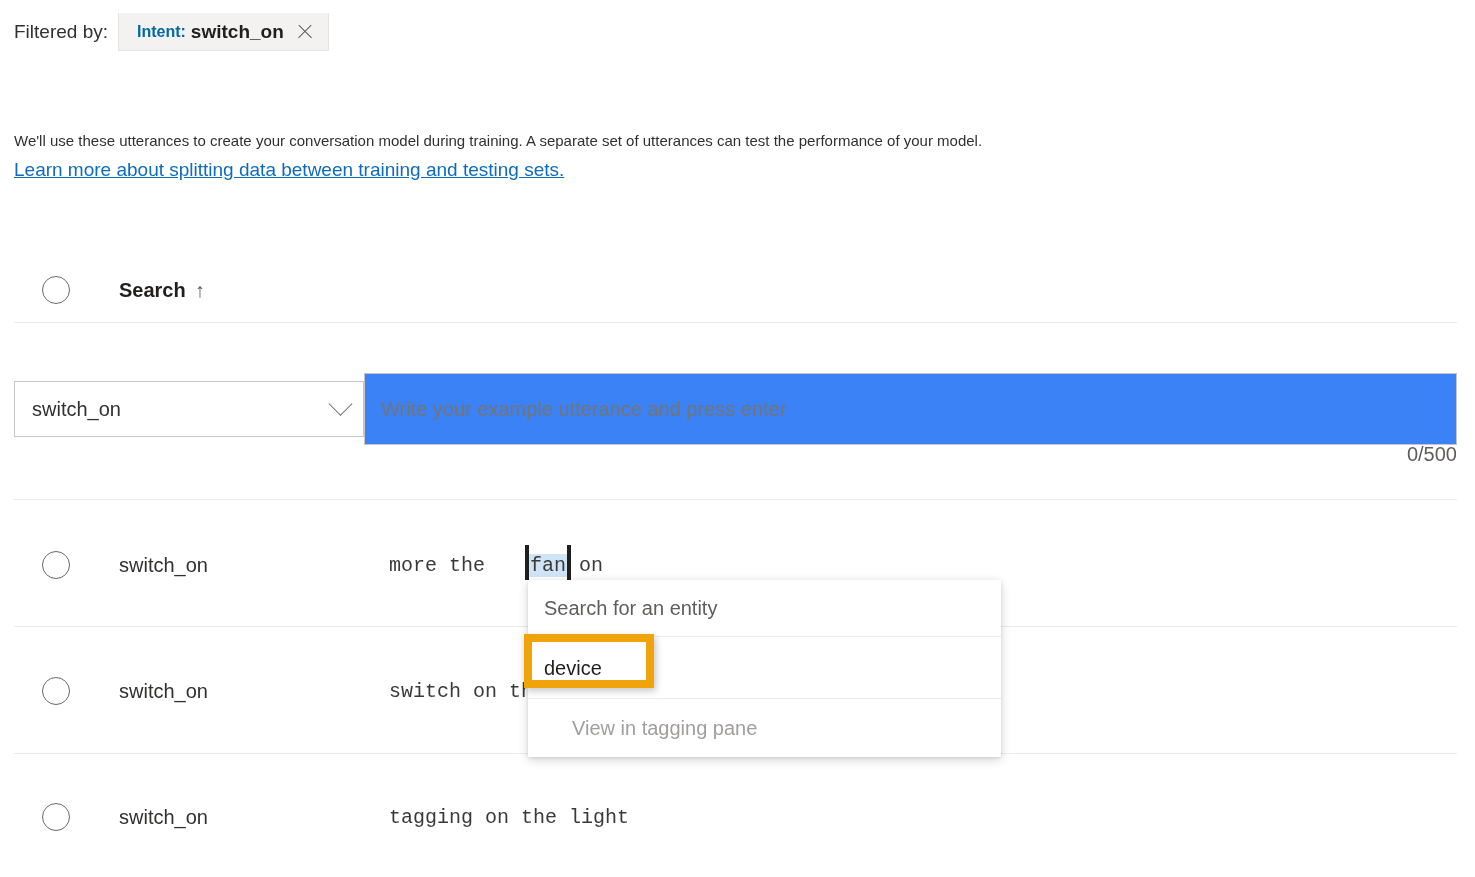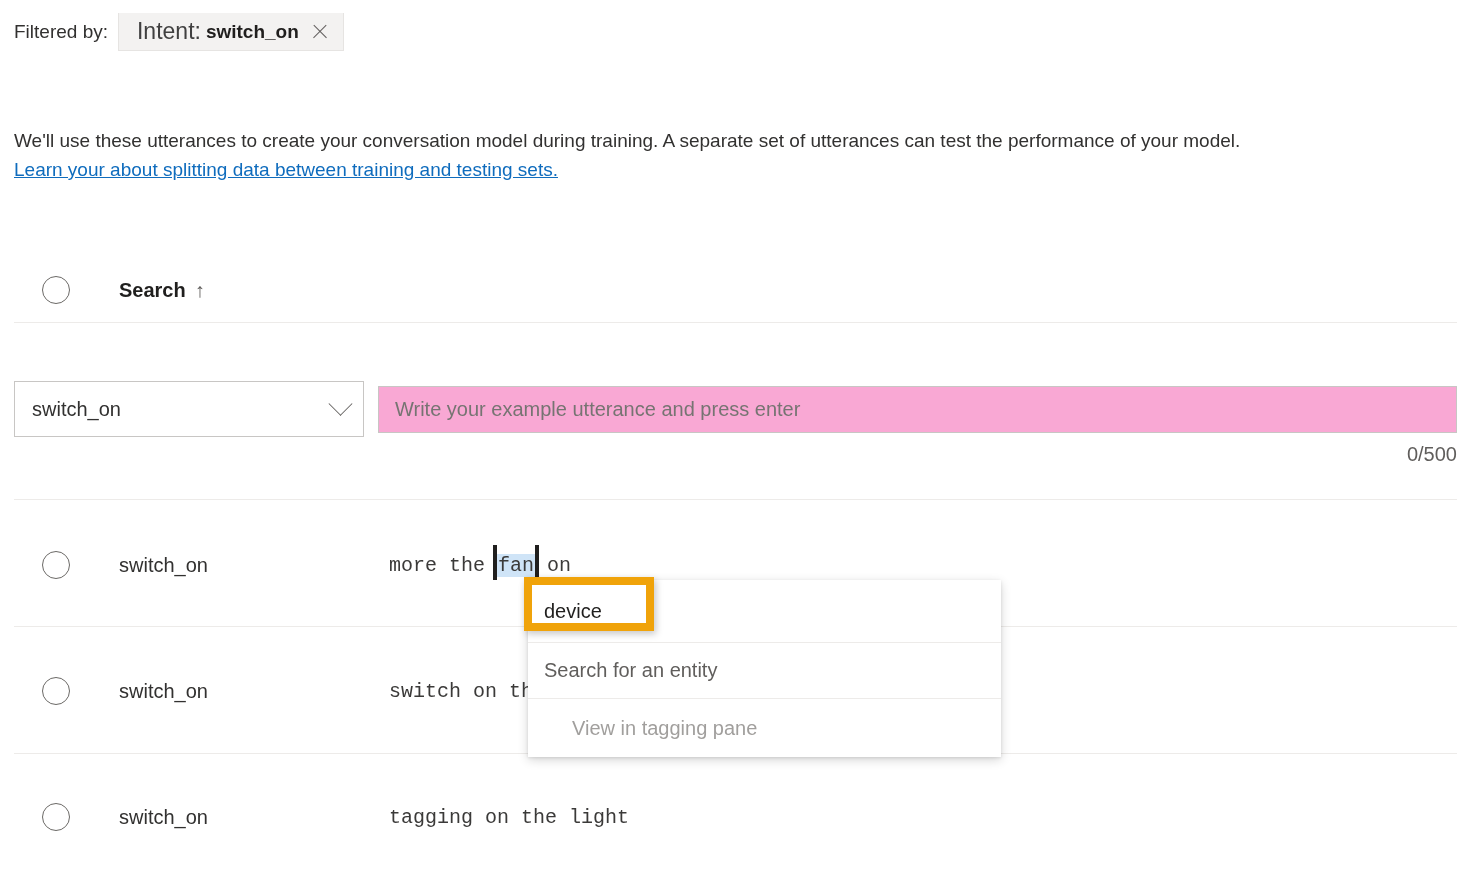--- a/index.html
+++ b/index.html
@@ -36,23 +36,24 @@
     display: flex;
     align-items: center;
     height: 38px;
     background: #f3f2f1;
     border: 1px solid #e6e4e2;
     border-top: none;
     padding: 0 14px 0 18px;
     box-sizing: border-box;
   }
   .chip-prefix {
-    font-size: 23px;
-    color: #404040;
+    font-size: 16px;
+    color: #0369a1;
     white-space: nowrap;
+    font-weight: bold;
   }
   .chip-value {
     font-size: 19px;
     font-weight: bold;
     color: #201f1e;
     margin-left: 5px;
     white-space: nowrap;
   }
   .chip-close {
     margin-left: 12px;
@@ -75,21 +76,21 @@
   .chip-close::after  { transform: rotate(-45deg); }
 
   
   #description {
     position: absolute;
     left: 14px;
     top: 127px;
     width: 1400px;
   }
   #description-text {
-    font-size: 19px;
+    font-size: 15px;
     color: #323130;
     line-height: 28px;
     display: block;
   }
   #description-link {
     font-size: 19px;
     color: #0f6cbd;
     text-decoration: underline;
     line-height: 28px;
     display: inline-block;
@@ -173,26 +174,25 @@
   }
   .chevron-down {
     width: 16px;
     height: 16px;
     border-right: 1.6px solid #605e5c;
     border-bottom: 1.6px solid #605e5c;
     transform: rotate(45deg) translate(-4px, -4px);
     flex: none;
   }
   #utterance-input {
-    margin-left: 14px;
     flex: 1 1 auto;
-    height: 47px;
+    height: 72px;
     border: 1px solid #c8c6c4;
     box-sizing: border-box;
-    background: #f9a8d4;
+    background: #3b82f6;
     font-family: "Liberation Sans", sans-serif;
     font-size: 20px;
     color: #323130;
     padding: 0 16px;
     outline: none;
   }
   #utterance-input::placeholder { color: #767472; opacity: 1; }
   #char-counter {
     position: absolute;
     right: 18px;
@@ -222,20 +222,21 @@
     font-family: "Liberation Mono", monospace;
     font-size: 20px;
     color: #3b3a39;
     white-space: pre;
     position: relative;
   }
   .entity-highlight {
     background: #cfe4f7;
     position: relative;
     padding: 0 1px;
+    margin-left: 32px;
   }
   .entity-handle {
     position: absolute;
     top: -9px;
     width: 4px;
     height: 35px;
     background: #201f1e;
   }
   .entity-handle.left  { left: -4px; }
   .entity-handle.right { right: -4px; }
@@ -295,21 +296,21 @@
   <span id="filtered-by-label">Filtered by:</span>
   <div id="filter-chip">
     <span class="chip-prefix">Intent:</span>
     <span class="chip-value">switch_on</span>
     <span class="chip-close"></span>
   </div>
 </div>
 
 <div id="description">
   <span id="description-text">We'll use these utterances to create your conversation model during training. A separate set of utterances can test the performance of your model.</span>
-  <a id="description-link">Learn your about splitting data between training and testing sets.</a>
+  <a id="description-link">Learn more about splitting data between training and testing sets.</a>
 </div>
 
 <div id="table-header">
   <div class="col-checkbox">
     <span class="sel-circle"></span>
   </div>
   <div class="col-intent">
     <span class="hdr-text">Search</span><span class="sort-arrow">↑</span>
   </div>
 </div>
@@ -357,19 +358,19 @@
   </div>
   <div class="col-intent">
     <span class="cell-intent">switch_on</span>
   </div>
   <div class="col-utter">
     <span class="cell-utterance">tagging on the light</span>
   </div>
 </div>
 
 <div id="entity-dropdown">
+  <div class="dd-item" id="dd-search">Search for an entity</div>
   <div class="dd-item" id="dd-device">
     <div id="device-focus-ring"></div>
     <span id="device-focus-label">device</span>
   </div>
-  <div class="dd-item" id="dd-search">Search for an entity</div>
   <div class="dd-item" id="dd-view">View in tagging pane</div>
 </div>
 
 </body></html>

